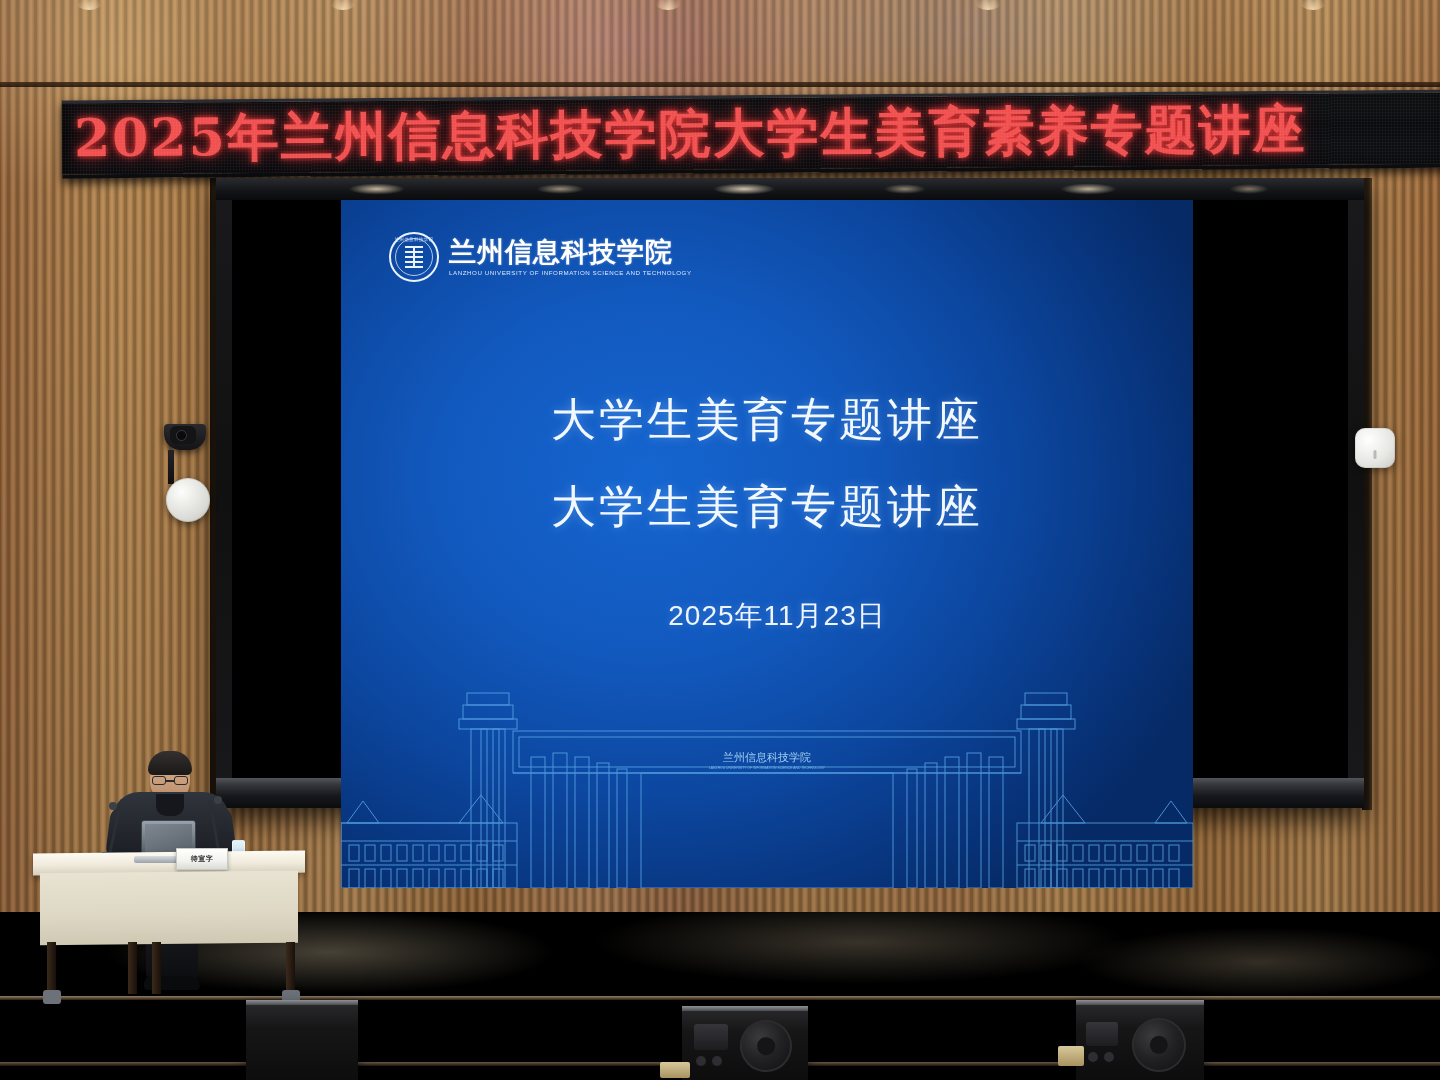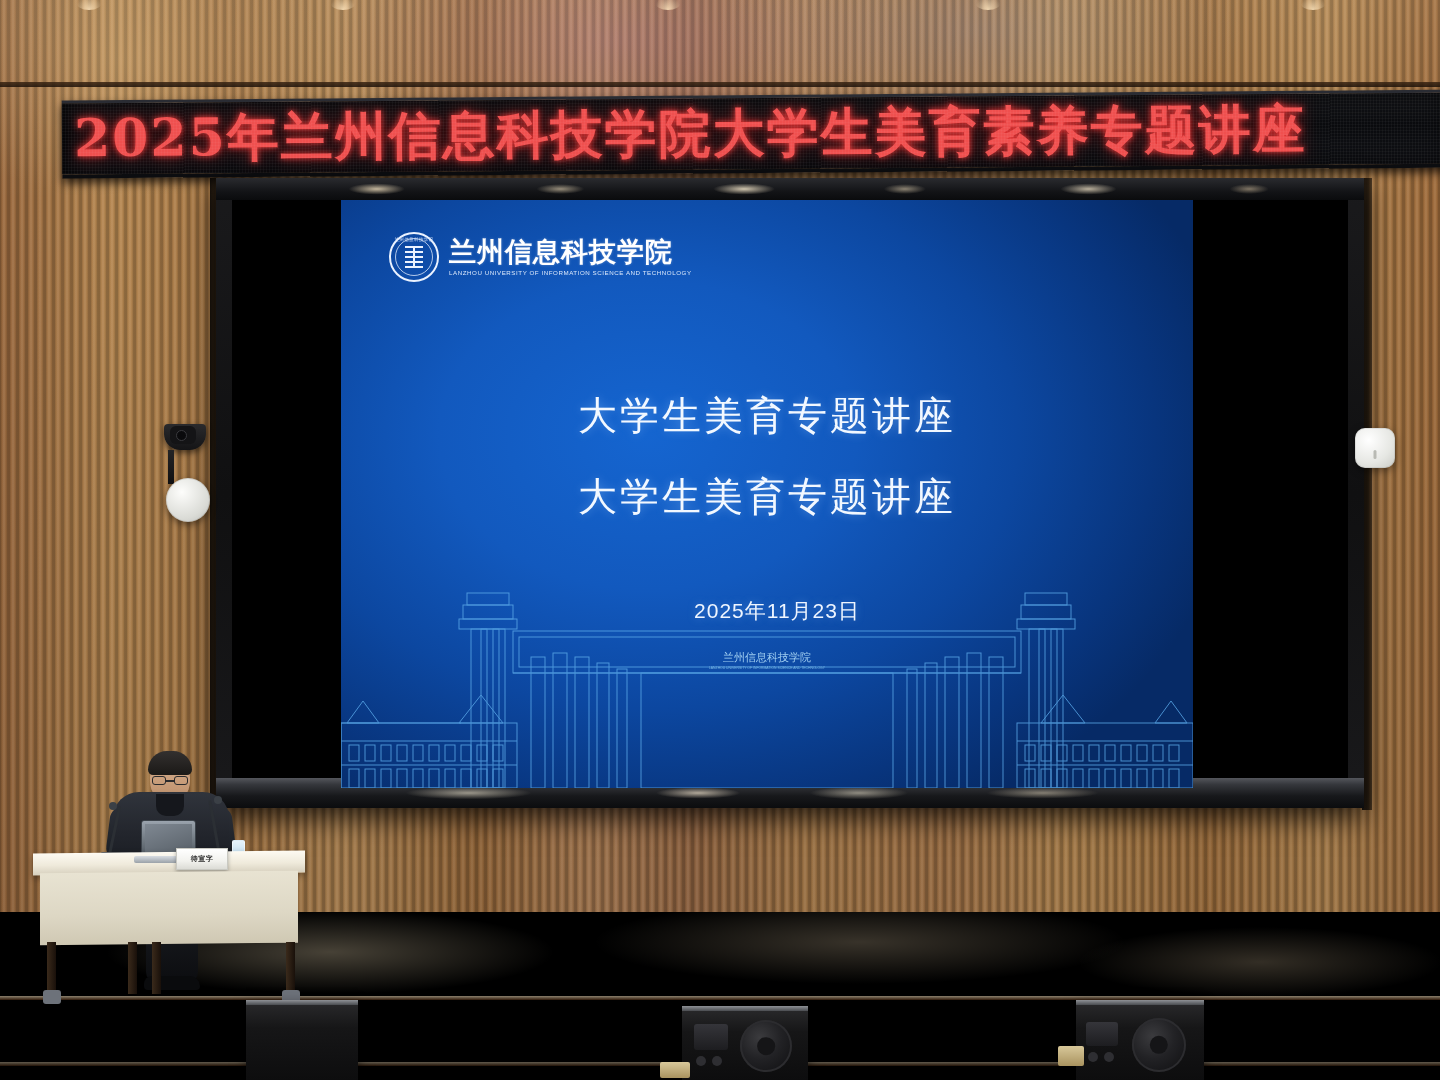--- a/index.html
+++ b/index.html
@@ -104,21 +104,21 @@
     content:""; position:absolute; inset:0;
     background:
       radial-gradient(ellipse 90px 9px at 22%, rgba(255,245,220,.55), transparent 70%),
       radial-gradient(ellipse 60px 8px at 42%, rgba(255,240,215,.65), transparent 70%),
       radial-gradient(ellipse 70px 9px at 56%, rgba(255,245,220,.5), transparent 70%),
       radial-gradient(ellipse 80px 8px at 72%, rgba(255,240,210,.45), transparent 70%);
   }
 
   
   .slide {
-    position:absolute; left:341px; top:200px; width:852px; height:588px;
+    position:absolute; left:341px; top:200px; width:852px; height:688px;
     background:
       radial-gradient(ellipse 70% 75% at 36% 40%, #1565d0 0%, #1259be 35%, #0c47a0 62%, #08357e 85%, #062a66 100%);
     overflow:hidden;
   }
 
   
   .slide-logo { position:absolute; left:48px; top:32px; display:flex; align-items:center; gap:10px; }
   .crest { position:relative; width:50px; height:50px; border-radius:50%;
            border:2px solid #eaf2ff; display:flex; align-items:center; justify-content:center; }
   .crest::before{ content:""; position:absolute; inset:4px; border-radius:50%; border:1px solid rgba(234,242,255,.75); }
@@ -133,27 +133,27 @@
   .logo-texts{ display:flex; flex-direction:column; }
   .logo-cn{ font-family:"DejaVu Serif","Liberation Serif",serif; font-weight:700;
             font-size:27px; color:#ffffff; letter-spacing:1px; line-height:1.05;
             text-shadow:0 0 3px rgba(255,255,255,.3); }
   .logo-en{ font-size:6.2px; color:#dbe8fb; letter-spacing:.55px; margin-top:3px; }
 
   
   .slide-title-wrap{ position:absolute; left:0; right:0; top:196px; text-align:center; }
   .slide-title{
     font-family:"DejaVu Sans","Liberation Sans",sans-serif;
-    font-size:39px; color:#f2f8ff; letter-spacing:3px; line-height:1.05;
+    font-size:45px; color:#f2f8ff; letter-spacing:3px; line-height:1.05;
     text-shadow:0 0 10px rgba(150,200,255,.45);
   }
   .slide-title.second{ margin-top:40px; }
   .slide-date{
     position:absolute; left:0; right:0; top:397px; text-align:center;
-    font-size:21px; color:#eef5ff; letter-spacing:1px;
+    font-size:28px; color:#eef5ff; letter-spacing:1px;
     text-shadow:0 0 8px rgba(140,190,255,.4);
     padding-left:20px;
   }
 
   
   .campus{ position:absolute; left:0; bottom:0; width:100%; height:205px; opacity:.95; }
   .campus svg{ display:block; width:100%; height:100%; }
 
   
   .cam-mount{ position:absolute; left:164px; top:424px; width:42px; height:26px;

